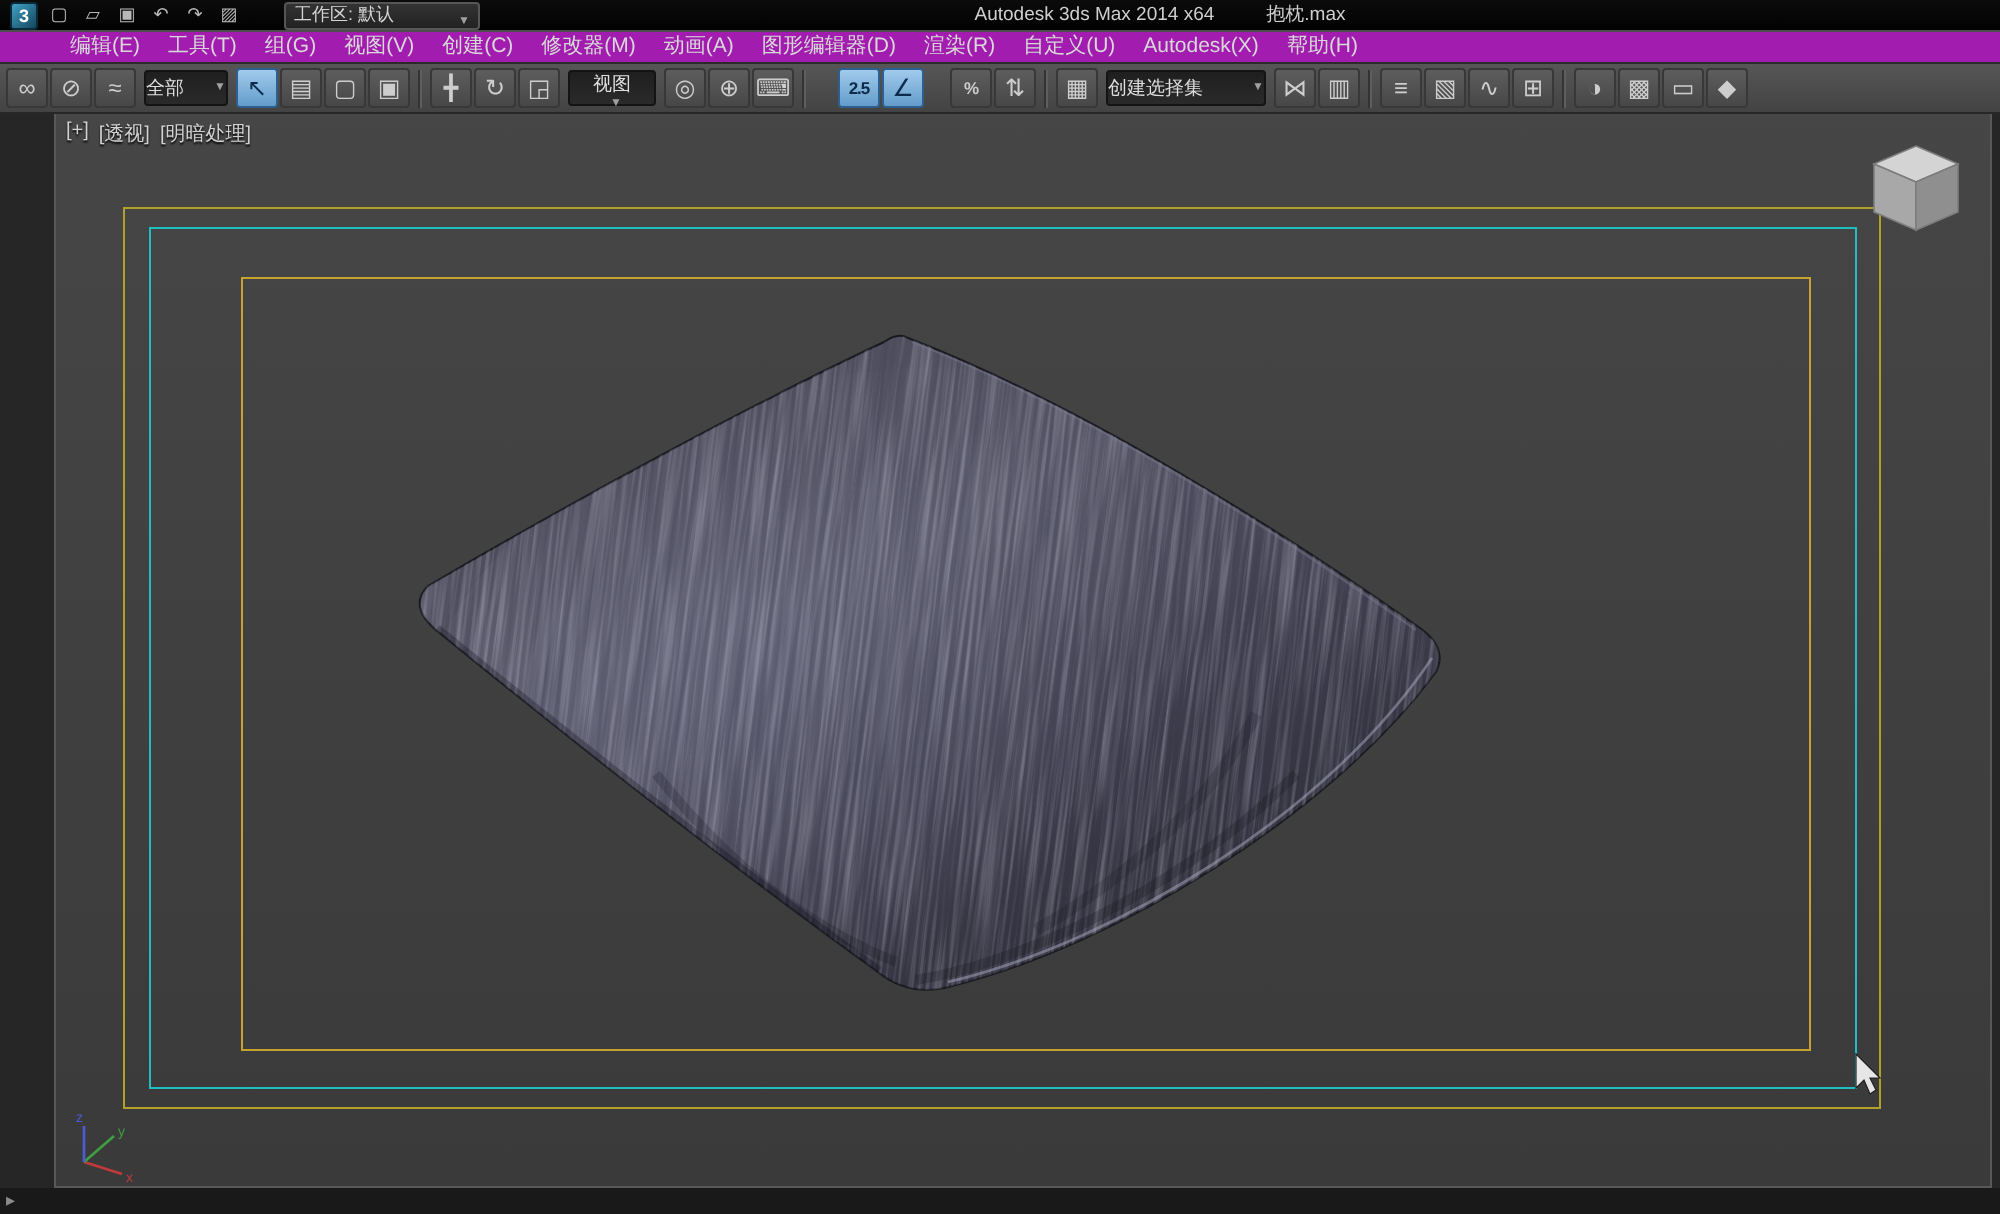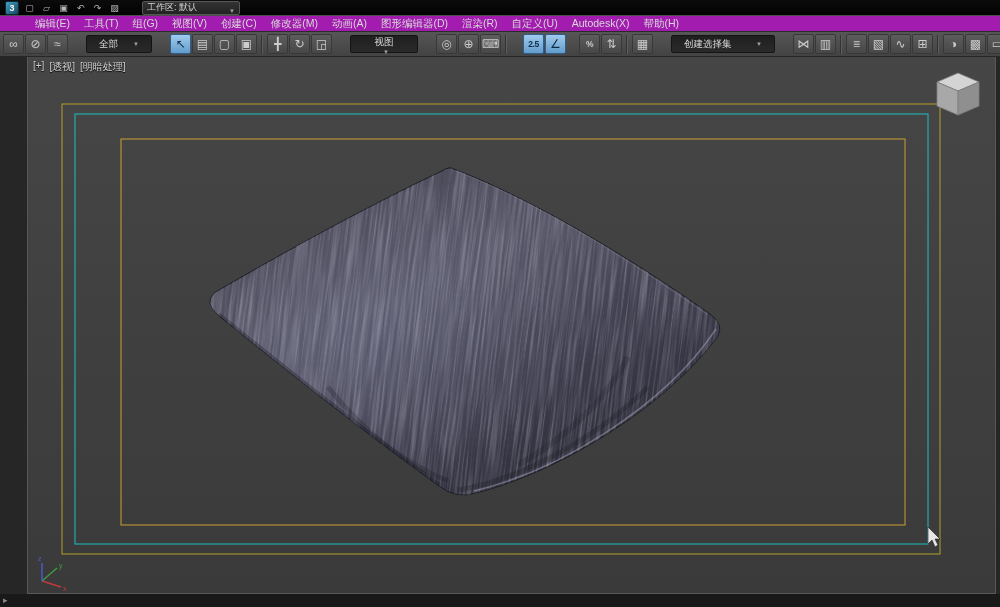--- a/index.html
+++ b/index.html
@@ -72,21 +72,21 @@
   .tb-btn.small-text{font-size:8.5px;font-weight:bold;letter-spacing:-0.5px;margin-left:12px;}
   .tb-sep{
     width:1px;height:19px;flex:0 0 auto;
     background:#333;border-right:1px solid #5e5e5e;margin:0 3px;
   }
   .tb-dropdown{
     height:16px;flex:0 0 auto;
     background:linear-gradient(#1f1f1f,#2a2a2a);
     border:1px solid #141414;border-radius:2px;box-sizing:content-box;
     display:flex;align-items:center;justify-content:space-between;
-    padding:0 12px;color:#dedede;font-size:9.5px;margin:0 17px;white-space:nowrap;
+    padding:0 0;color:#dedede;font-size:9.5px;margin:0 3px;white-space:nowrap;
   }
   .dd-arrow{font-size:6px;color:#9f9f9f;margin-left:4px;}
   
   .workarea{position:absolute;top:56px;left:0;right:0;bottom:0;background:#262626;}
   .viewport{
     position:absolute;left:27px;top:0;width:969px;height:538px;
     background:linear-gradient(#464646,#3a3a3a);
     border:1px solid #585858;box-sizing:border-box;
   }
   .vp-svg{position:absolute;left:0;top:0;}
@@ -112,20 +112,24 @@
       <div class="qat-btn">▢</div>
       <div class="qat-btn">▱</div>
       <div class="qat-btn">▣</div>
       <div class="qat-btn">↶</div>
       <div class="qat-btn">↷</div>
       <div class="qat-btn">▨</div>
     </div>
   <div class="workspace-dd">
     <span>工作区: 默认</span>
     <span class="dd-arrow">▼</span>
+  </div>
+  <div class="titlebar-title">
+    <span>Autodesk 3ds Max  2014 x64</span>
+    <span>抱枕.max</span>
   </div>
 </div>
 
 <div class="menubar">
     <div class="menu-item">编辑(E)</div>
     <div class="menu-item">工具(T)</div>
     <div class="menu-item">组(G)</div>
     <div class="menu-item">视图(V)</div>
     <div class="menu-item">创建(C)</div>
     <div class="menu-item">修改器(M)</div>

